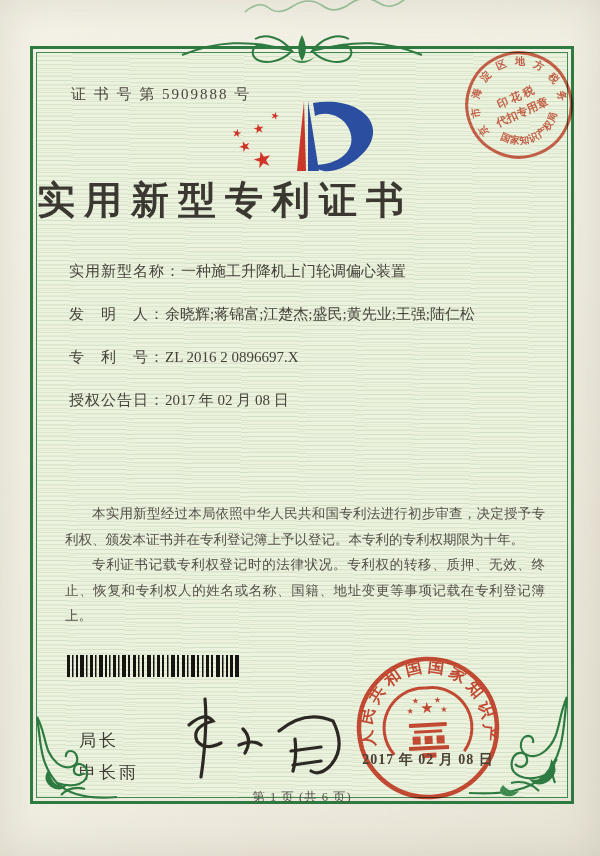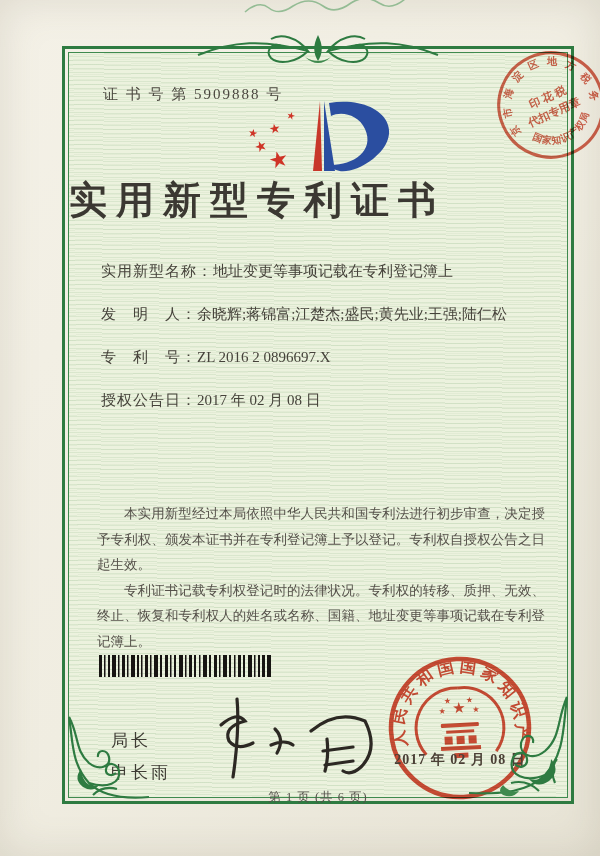--- a/index.html
+++ b/index.html
@@ -1,21 +1,21 @@
 <!DOCTYPE html>
 <html><head>
 <meta charset="utf-8">
 <style>
   html,body{margin:0;padding:0;width:600px;height:856px;overflow:hidden;
     font-family:"Liberation Serif","DejaVu Serif",serif;background:#dcd8cc;}
   .paper{position:absolute;left:0;top:0;width:600px;height:856px;
     background:linear-gradient(135deg,#f4f1e7 0%,#f0ede1 55%,#e7e3d5 100%);
     box-shadow:inset 0 0 40px rgba(120,110,90,.18);}
   .frame{position:absolute;left:30px;top:46px;right:26px;bottom:52px;
-    border:3px solid #2e7b41;margin-left:32px;}
+    border:3px solid #2e7b41;}
   .frame::before{content:"";position:absolute;left:3px;top:3px;right:3px;bottom:3px;
     border:1px solid #3f8a4e;}
   .inner{position:absolute;left:4px;top:4px;right:4px;bottom:4px;
     background-color:#ecf2de;
     background-image:repeating-linear-gradient(1deg,rgba(120,170,115,.16) 0 1px,rgba(0,0,0,0) 1px 4px),
       repeating-linear-gradient(-1deg,rgba(140,180,130,.10) 0 1px,rgba(0,0,0,0) 1px 5px);}
   .cert-number{position:absolute;left:34px;top:32px;font-size:15px;color:#4a473f;letter-spacing:2px;}
   .logo{position:absolute;left:50%;top:40px;transform:translateX(-50%);}
   .title{position:absolute;left:0;top:122px;width:100%;text-align:left;
     font-size:38px;font-weight:bold;color:#3b3832;letter-spacing:9px;}
@@ -68,35 +68,35 @@
           <polygon points="97,8 90,78 99,78" fill="#c8372a"></polygon>
           <polygon points="101,8 101,78 112,78" fill="#2b4ea0"></polygon>
           <path d="M106,10 C158,2 186,38 150,66 C132,80 112,82 108,72 C130,72 152,58 142,36 C135,21 118,18 108,23 Z" fill="#2b4ea0"></path>
         </g>
       </svg>
 
       <div class="title">实用新型专利证书</div>
 
       <div class="fields">
         <div class="field-row">
-          <span class="lbl">实用新型名称：</span><span>地址变更等事项记载在专利登记簿上</span>
+          <span class="lbl">实用新型名称：</span><span>一种施工升降机上门轮调偏心装置</span>
         </div>
         <div class="field-row">
           <span class="lbl">发　明　人：</span><span>余晓辉;蒋锦富;江楚杰;盛民;黄先业;王强;陆仁松</span>
         </div>
         <div class="field-row">
           <span class="lbl">专　利　号：</span><span>ZL 2016 2 0896697.X</span>
         </div>
         <div class="field-row">
           <span class="lbl">授权公告日：</span><span>2017 年 02 月 08 日</span>
         </div>
       </div>
 
       <div class="paragraphs">
-        <p>本实用新型经过本局依照中华人民共和国专利法进行初步审查，决定授予专利权、颁发本证书并在专利登记簿上予以登记。专利权自授权公告之日起生效。</p>
+        <p>本实用新型经过本局依照中华人民共和国专利法进行初步审查，决定授予专利权、颁发本证书并在专利登记簿上予以登记。本专利的专利权期限为十年。</p>
         <p>专利证书记载专利权登记时的法律状况。专利权的转移、质押、无效、终止、恢复和专利权人的姓名或名称、国籍、地址变更等事项记载在专利登记簿上。</p>
       </div>
 
       <svg class="barcode" width="172" height="22" viewBox="0 0 172 22" fill="#171512">
         <rect x="0" y="0" width="3" height="22"></rect>
           <rect x="5" y="0" width="1.5" height="22"></rect>
         <rect x="9" y="0" width="2" height="22"></rect>
           <rect x="13" y="0" width="4" height="22"></rect>
         <rect x="19" y="0" width="1.5" height="22"></rect>
           <rect x="23" y="0" width="3" height="22"></rect>

